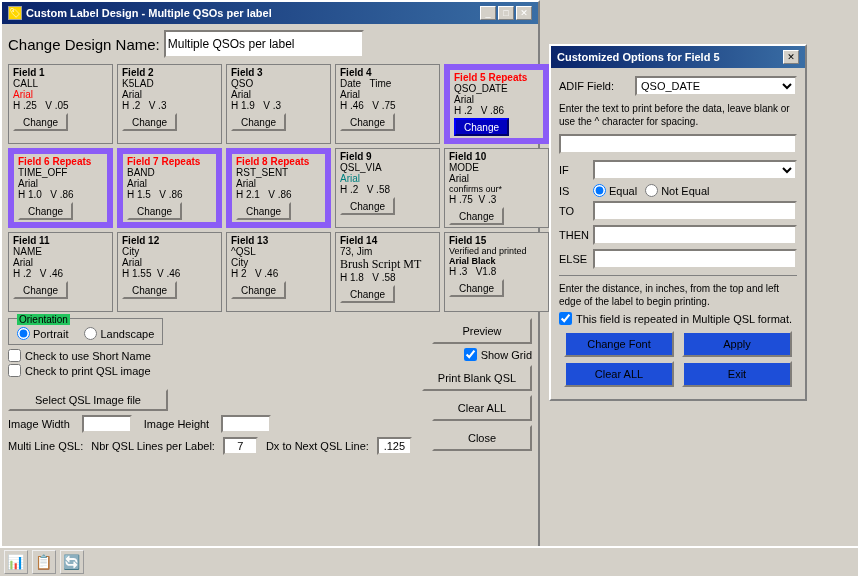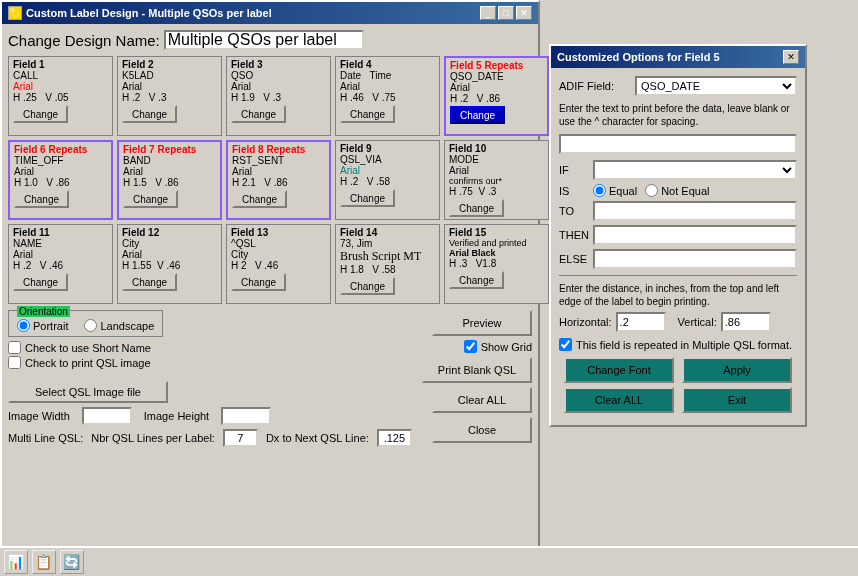--- a/index.html
+++ b/index.html
@@ -37,36 +37,36 @@
       border-bottom-color: #808080;
       font-size: 9px;
       display: flex; align-items: center; justify-content: center;
       cursor: pointer;
     }
     
     .main-content { padding: 6px; }
     
     .design-name-row { display: flex; align-items: center; gap: 4px; margin-bottom: 6px; }
     .design-name-row label { font-size: 15px; }
-    .design-name-row input { width: 200px; height: 20px; border: 2px inset #d4d0c8; font-size: 16px; padding: 4px 2px; }
+    .design-name-row input { width: 200px; height: 20px; border: 2px inset #d4d0c8; font-size: 12px; padding: 12px 2px; }
     
     
     .fields-grid {
       display: grid;
       grid-template-columns: repeat(5, 105px);
       gap: 4px;
       margin-bottom: 6px;
     }
     .field-box {
       border: 1px solid #808080;
       background: #d4d0c8;
       padding: 2px 4px;
       height: 80px;
     }
-    .field-box.red-border { border: 2px solid #8b5cf6; }
+    .field-box.red-border { border: 6px solid #8b5cf6; }
     .field-label { font-size: 10px; font-weight: bold; color: #000; }
     .field-name { font-size: 10px; color: #000; }
     .field-font { font-size: 10px; color: #000; }
     .field-font.red { color: #ff0000; }
     .field-font.teal { color: #008080; }
     .field-coords { font-size: 10px; color: #000; }
     .field-change-btn {
       margin-top: 2px;
       width: 55px; height: 18px;
       background: #d4d0c8;
@@ -199,21 +199,21 @@
       text-align: left;
       padding: 0 2px;
     }
     
     .checkbox-row-dialog { display: flex; align-items: center; gap: 4px; font-size: 11px; margin-bottom: 6px; }
     .font-note { font-size: 10px; color: #000; margin-bottom: 6px; }
     
     .dialog-buttons { display: flex; gap: 8px; justify-content: center; margin-bottom: 4px; }
     .dialog-btn {
       width: 110px; height: 26px;
-      background: #0f766e;
+      background: #1d4ed8;
       border: 2px outset #d4d0c8;
       font-size: 11px;
       cursor: pointer;
     }
     
     
     .taskbar {
       position: absolute;
       bottom: 0; left: 0;
       width: 858px;
@@ -504,30 +504,20 @@
       <span class="if-label">ELSE</span>
       <input type="text" class="if-input" value="" style="">
     </div>
     
     <div class="divider"></div>
     
     
     <div class="coords-note">Enter the distance, in inches, from the top and left edge of the label to begin printing.</div>
     
     
-    <div class="coords-row">
-      <div class="coord-group">
-        <label class="coord-label">Horizontal:</label>
-        <input type="text" class="coord-input" value=".2" style="">
-      </div>
-      <div class="coord-group">
-        <label class="coord-label">Vertical:</label>
-        <input type="text" class="coord-input" value=".86" style="">
-      </div>
-    </div>
     
     
     <div class="checkbox-row-dialog">
       <input type="checkbox" checked="" style="">
       <span>This field is repeated in Multiple QSL format.</span>
     </div>
     
     
     
     

